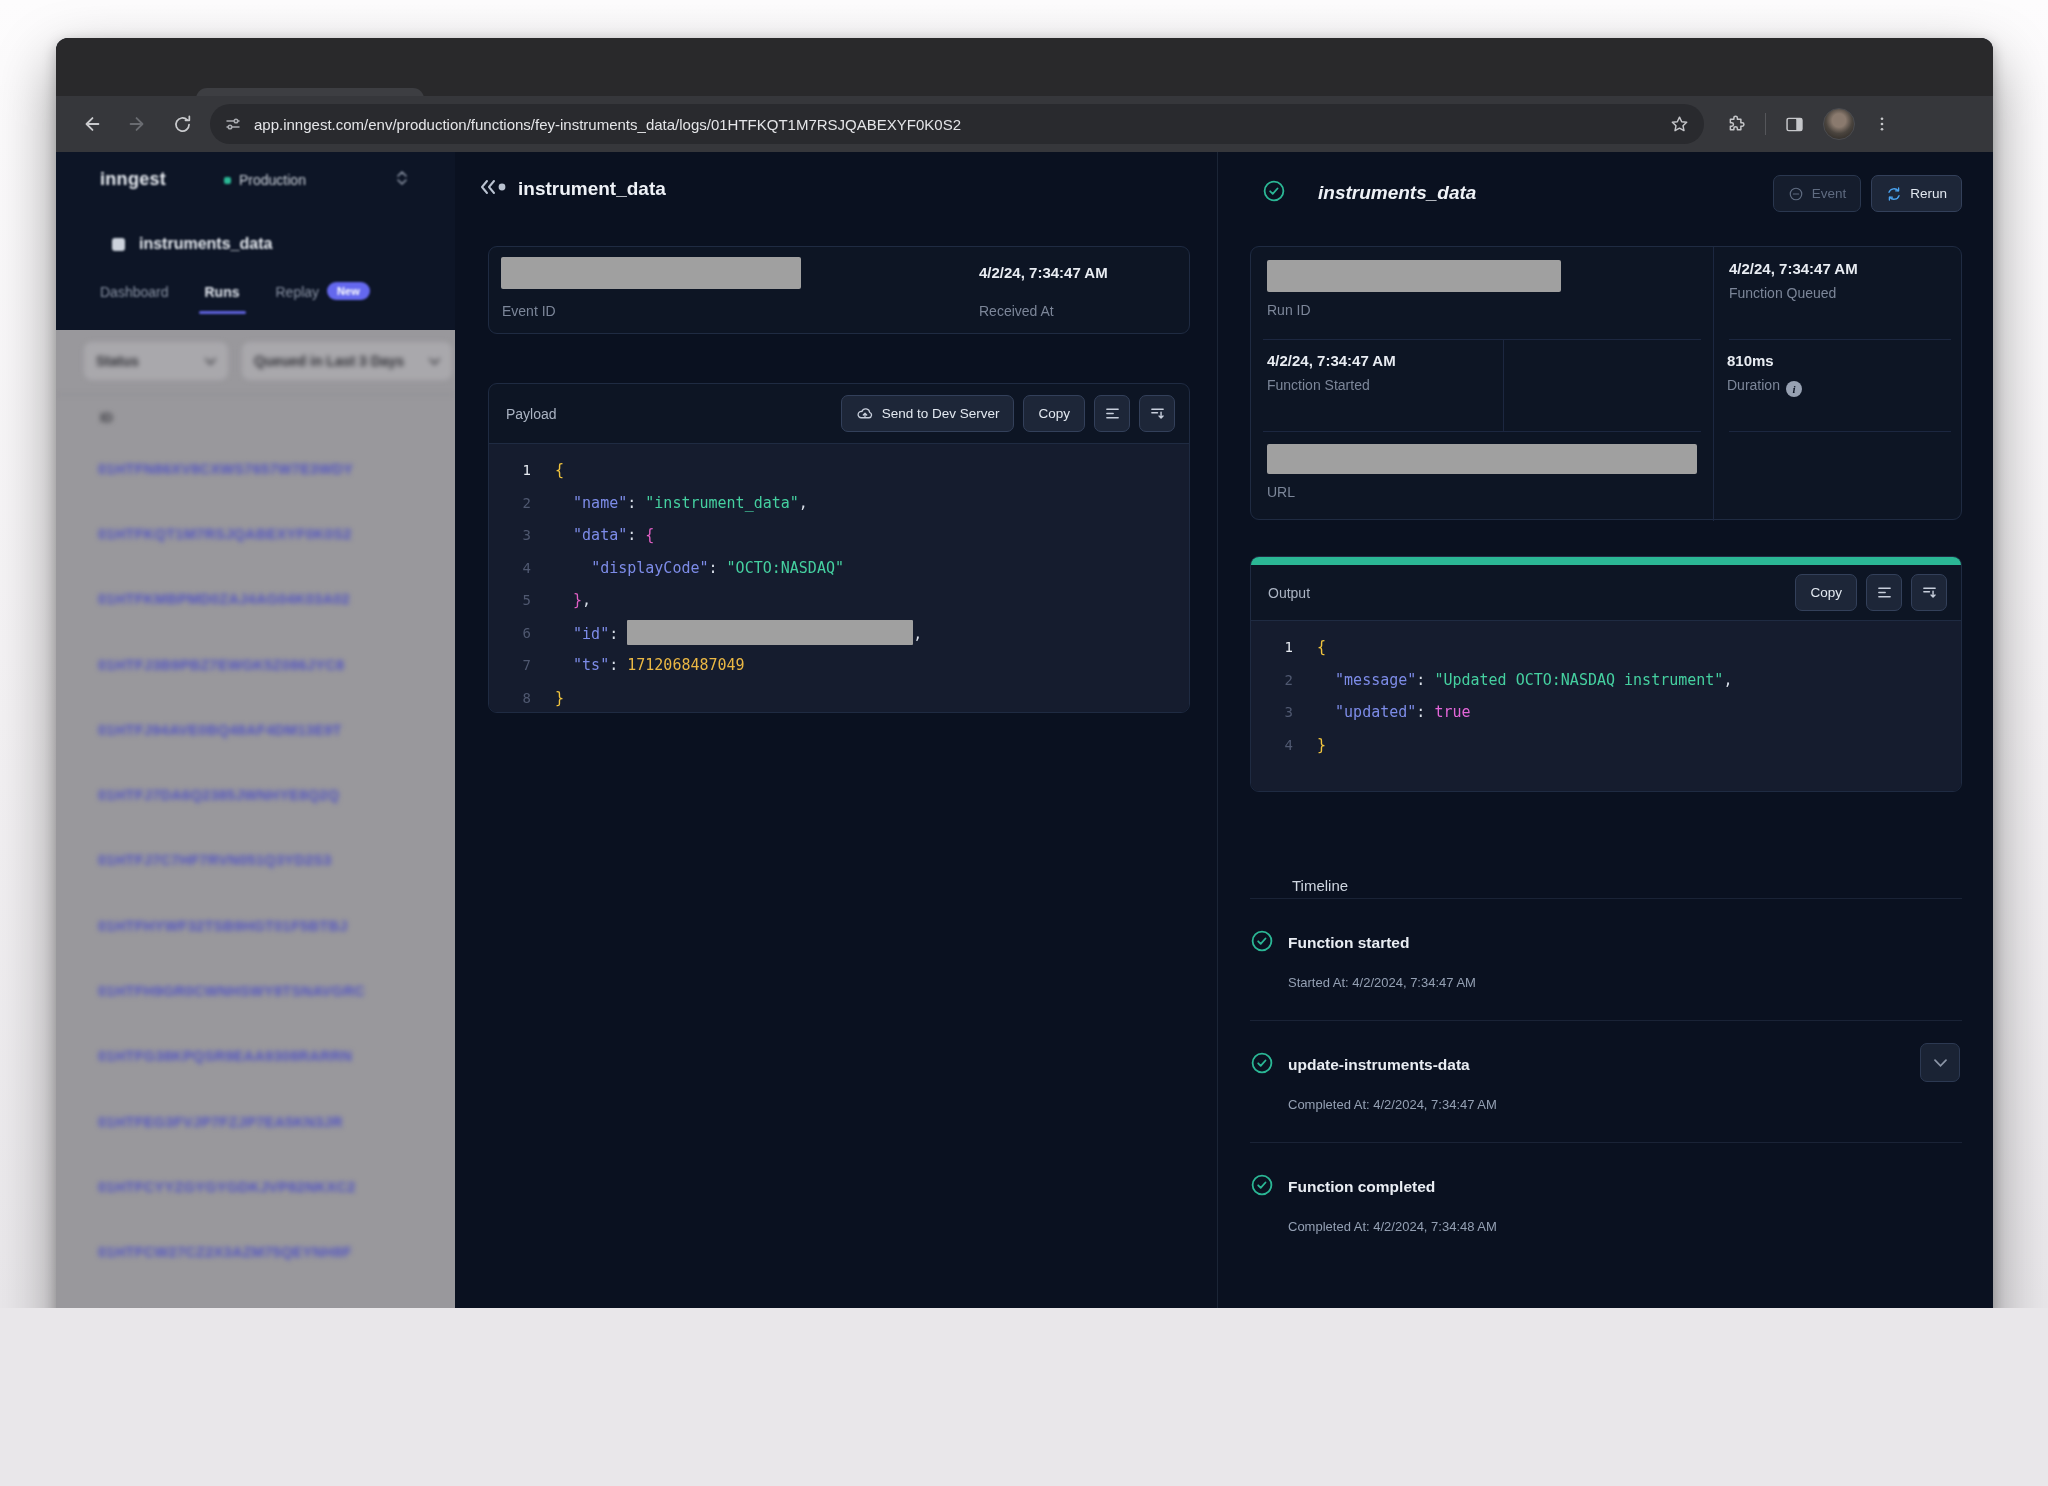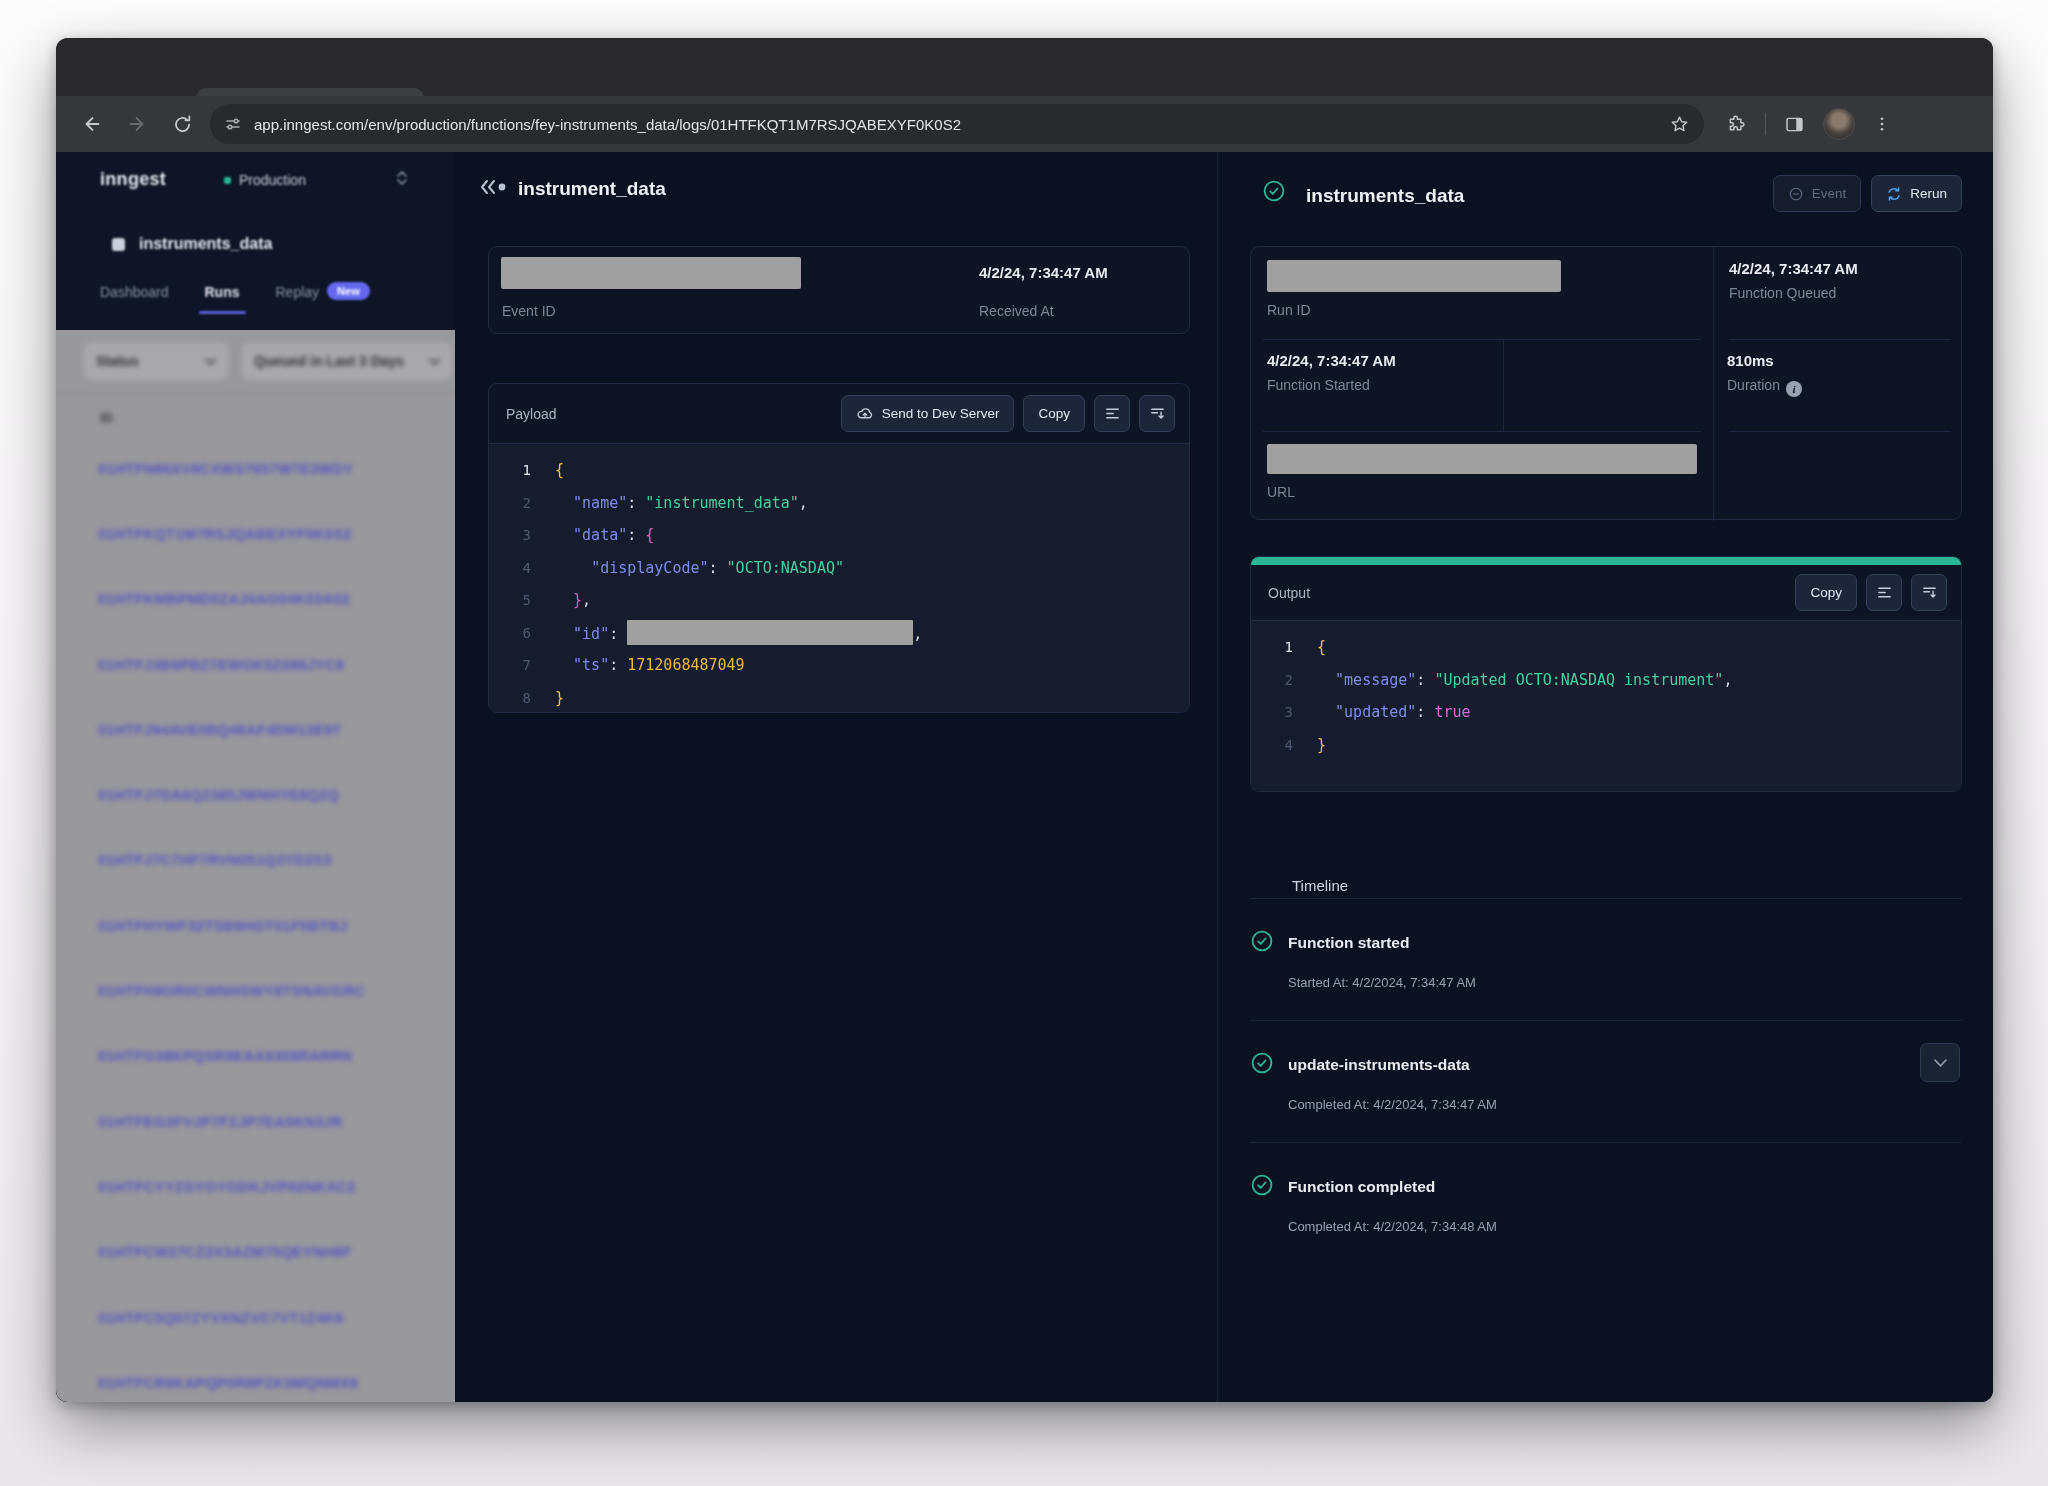--- a/index.html
+++ b/index.html
@@ -1,16 +1,16 @@
 <!DOCTYPE html>
 <html><head>
 <meta charset="utf-8">
 <style>
   html,body{margin:0;padding:0;background:#e9e7ea;}
-  .canvas{position:relative;width:2048px;height:1486px;overflow:hidden;
+  .canvas{position:relative;width:2048px;height:1308px;overflow:hidden;
     background:linear-gradient(180deg,#fdfcfd 0%,#f3f1f3 55%,#e9e7ea 100%);
     font-family:"Liberation Sans",sans-serif;}
   .window{position:absolute;left:56px;top:38px;width:1937px;height:1364px;border-radius:12px;
     overflow:hidden;background:#0a1120;box-shadow:0 25px 60px rgba(0,0,0,.40),0 4px 14px rgba(0,0,0,.25);}
   
   .titlebar{position:absolute;left:0;top:0;right:0;height:58px;background:#29292b;}
   .light{position:absolute;top:63px;width:17px;height:17px;border-radius:50%;background:#87878a;}
   .tab{position:absolute;left:140px;top:50px;width:228px;height:46px;background:#3d3e42;
     border-radius:11px 11px 0 0;display:flex;align-items:center;}
   .tab-title{color:#e2e3e6;font-size:14.5px;margin-left:10px;flex:1;white-space:nowrap;overflow:hidden;}
@@ -89,21 +89,21 @@
   .tk-key{color:#7d8ce8;}
   .tk-str{color:#45d0a0;}
   .tk-num{color:#eab744;}
   .tk-b1{color:#f0c43e;}
   .tk-b2{color:#e05fc4;}
   .tk-bool{color:#e466d9;}
   .tk-p{color:#d9dfe9;}
   .tk-red{display:inline-block;width:286px;height:25px;background:#a0a0a0;vertical-align:-6px;border-radius:1px;}
   
   .run-panel{position:absolute;left:1162px;top:0;width:775px;height:1250px;}
-  .rp-head{position:absolute;left:44px;top:27px;display:flex;align-items:flex-end;gap:20px;}
+  .rp-head{position:absolute;left:44px;top:27px;display:flex;align-items:center;gap:32px;font-style:italic;}
   .rp-actions{position:absolute;right:31px;top:23px;display:flex;gap:10px;}
   .btn-cancel{color:#5f6b80;background:#151d2d;border-color:#2a374f;}
   .detail-vline{position:absolute;background:#1c2740;width:1px;}
   .detail-hline{position:absolute;background:#1c2740;height:1px;}
   .dcell{position:absolute;box-sizing:border-box;padding:13px 16px;}
   .dcell .val{display:block;margin-bottom:7px;}
   .outbar{position:absolute;left:0;top:0;right:0;height:8px;background:#2bb795;border-radius:8px 8px 0 0;}
   .info-ic{display:inline-flex;width:16px;height:16px;border-radius:50%;background:#97a1b2;color:#0d1524;
     font-size:11px;font-weight:bold;align-items:center;justify-content:center;vertical-align:-3px;margin-left:6px;
     font-family:"Liberation Serif",serif;font-style:italic;}

